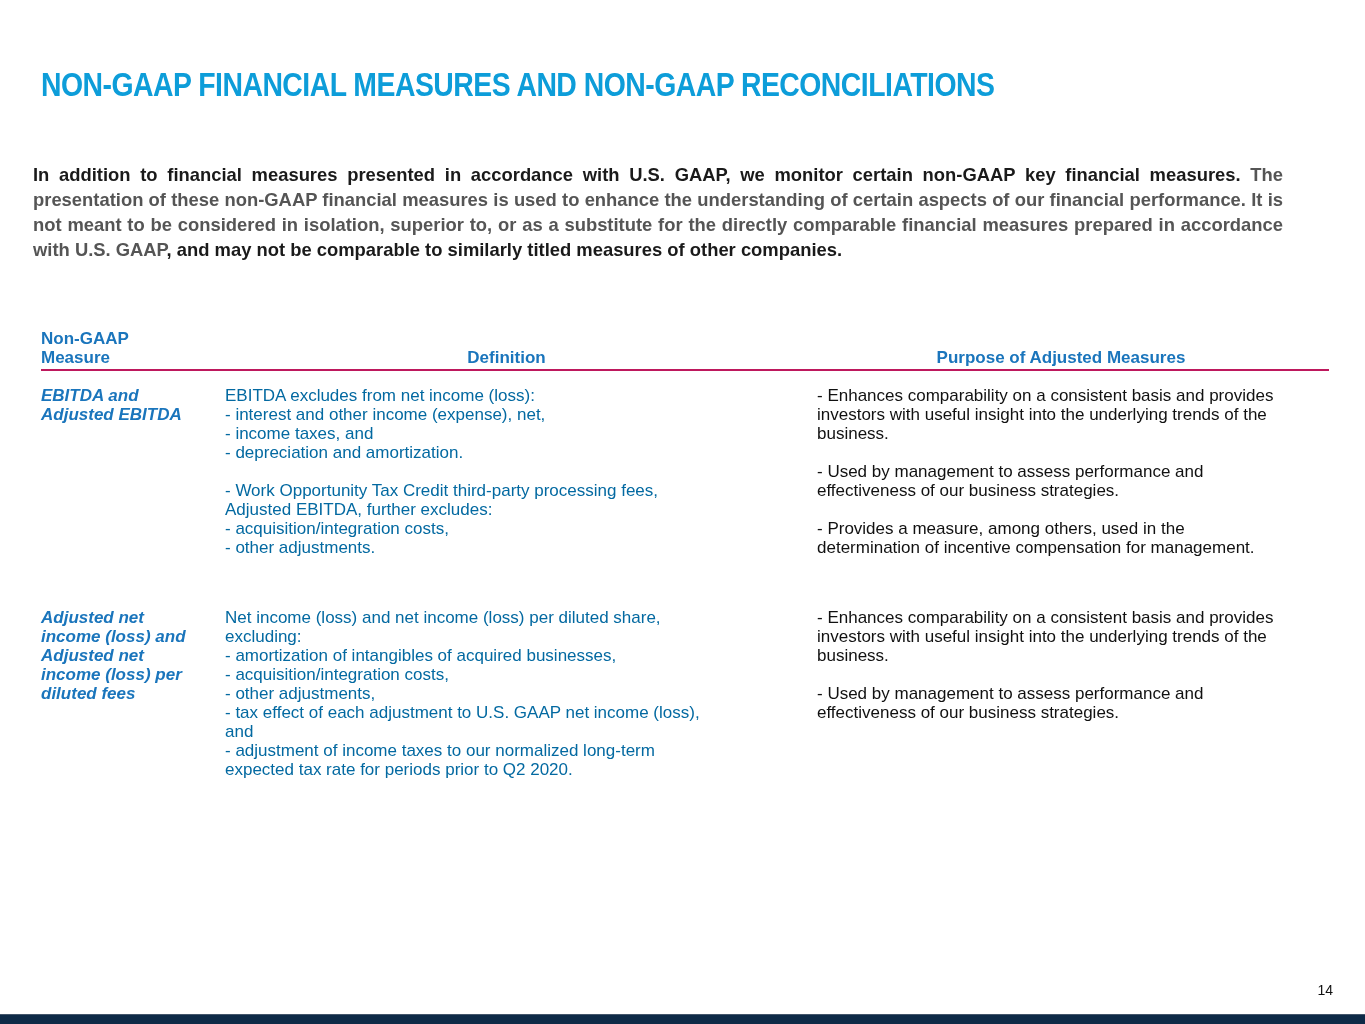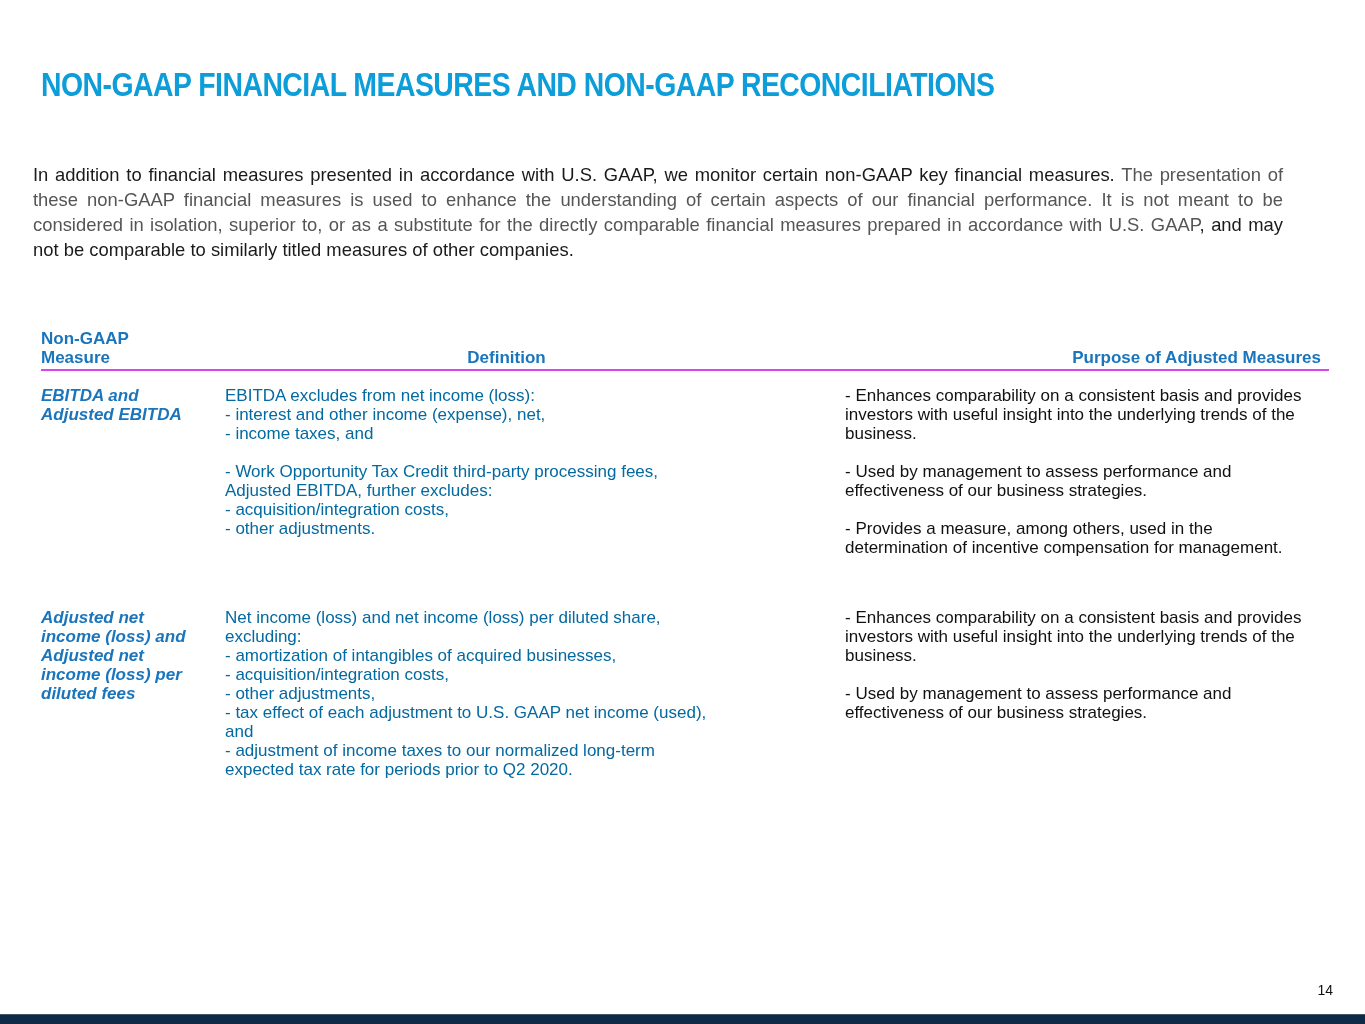--- a/index.html
+++ b/index.html
@@ -15,43 +15,43 @@
     font-weight: bold; font-size: 33px; letter-spacing: -0.6px;
     color: #0d9dd9; white-space: nowrap;
     transform: scaleX(0.86); transform-origin: left top;
   }
   .intro {
     position: absolute; left: 33px; top: 162px; width: 1250px;
     font-size: 18.4px; line-height: 25px; text-align: justify;
     color: #1a1a1a;
   }
   .intro .dim { color: #555555; }
-  .intro p { margin: 0; }
+  .intro p { margin: 0; font-weight: bold; }
   .table {
     position: absolute; left: 41px; top: 328px; width: 1288px;
   }
   .thead {
     position: relative; height: 41px;
-    border-bottom: 2px solid #d946ef;
+    border-bottom: 2px solid #be185d;
   }
   .th {
     position: absolute; bottom: 2px;
     color: #1a75bc; font-weight: bold; font-size: 17px; line-height: 19px;
   }
   .th-measure { left: 0; width: 180px; }
   .th-def { left: 188px; width: 555px; text-align: center; }
-  .th-purpose { left: 760px; width: 520px; text-align: right; }
+  .th-purpose { left: 760px; width: 520px; text-align: center; }
   .row { position: relative; }
   .cell { position: absolute; top: 0; font-size: 17px; line-height: 19px; }
   .cell-measure {
     left: 0; width: 180px;
     color: #1a75bc; font-weight: bold; font-style: italic;
   }
   .cell-def { left: 184px; width: 560px; color: #0369a1; }
-  .cell-purpose { left: 804px; width: 520px; color: #111111; }
+  .cell-purpose { left: 776px; width: 520px; color: #111111; }
   .line { display: block; white-space: nowrap; }
   .gap { display: block; height: 19px; }
   .page-number {
     position: absolute; right: 32px; top: 971px;
     font-size: 14px; color: #111111; margin-top: 11px;
   }
   .footer-bar {
     position: absolute; left: 0; bottom: 0; width: 1365px; height: 9px;
     background: #0e2a47; border-top: 1px solid #44566b;
   }
@@ -77,20 +77,21 @@
 
   <div class="row" id="row0" style="height:222px; margin-top:15px;">
     <div class="cell cell-measure">
         <span class="line">EBITDA and</span>
         <span class="line">Adjusted EBITDA</span>
       </div>
     <div class="cell cell-def">
         <span class="line">EBITDA excludes from net income (loss):</span>
         <span class="line">- interest and other income (expense), net,</span>
         <span class="line">- income taxes, and</span>
+        <span class="line">- depreciation and amortization.</span>
         <span class="gap"></span>
         <span class="line">- Work Opportunity Tax Credit third-party processing fees,</span>
         <span class="line">Adjusted EBITDA, further excludes:</span>
         <span class="line">- acquisition/integration costs,</span>
         <span class="line">- other adjustments.</span>
       </div>
     <div class="cell cell-purpose">
         <span class="line">- Enhances comparability on a consistent basis and provides</span>
         <span class="line">investors with useful insight into the underlying trends of the</span>
         <span class="line">business.</span>
@@ -110,21 +111,21 @@
         <span class="line">Adjusted net</span>
         <span class="line">income (loss) per</span>
         <span class="line">diluted fees</span>
       </div>
     <div class="cell cell-def">
         <span class="line">Net income (loss) and net income (loss) per diluted share,</span>
         <span class="line">excluding:</span>
         <span class="line">- amortization of intangibles of acquired businesses,</span>
         <span class="line">- acquisition/integration costs,</span>
         <span class="line">- other adjustments,</span>
-        <span class="line">- tax effect of each adjustment to U.S. GAAP net income (used),</span>
+        <span class="line">- tax effect of each adjustment to U.S. GAAP net income (loss),</span>
         <span class="line">and</span>
         <span class="line">- adjustment of income taxes to our normalized long-term</span>
         <span class="line">expected tax rate for periods prior to Q2 2020.</span>
       </div>
     <div class="cell cell-purpose">
         <span class="line">- Enhances comparability on a consistent basis and provides</span>
         <span class="line">investors with useful insight into the underlying trends of the</span>
         <span class="line">business.</span>
         <span class="gap"></span>
         <span class="line">- Used by management to assess performance and</span>

